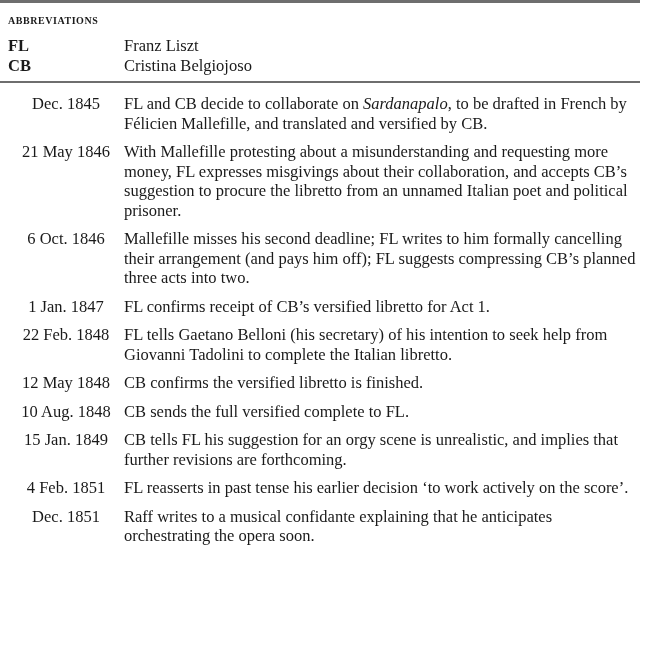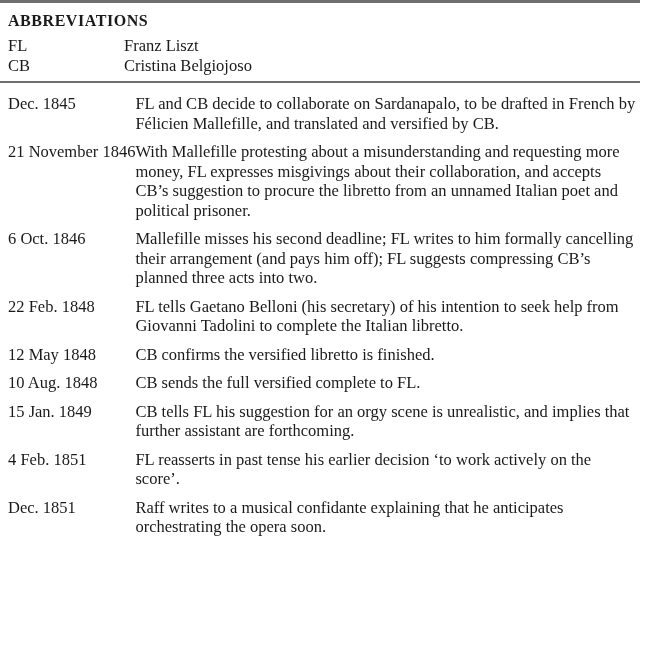--- a/index.html
+++ b/index.html
@@ -26,67 +26,68 @@
   .rule {
     width: 640px;
     margin: 0;
     background: #6e6e6e;
   }
   .rule-top    { height: 3px; }
   .rule-mid    { height: 2px; }
 
   
   .section-heading {
-    font-size: 16px;
+    font-size: 10px;
     font-weight: bold;
     letter-spacing: 0.55px;
     padding: 11px 0 0 8px;
     line-height: 14px;
     font-variant: normal;
   }
 
   
   .abbrev-table {
     border-collapse: collapse;
     margin: 8px 0 6px 0;
     width: 640px;
   }
   .abbrev-table td {
     vertical-align: top;
     padding: 0;
     font-size: 16.5px;
     line-height: 19.5px;
   }
-  .abbrev-key  { width: 116px; padding-left: 8px !important; }
+  .abbrev-key  { width: 116px; padding-left: 8px !important; font-weight: bold; }
   .abbrev-val  { }
 
   
   .chrono-table {
     border-collapse: collapse;
     width: 640px;
     margin-top: 11px;
   }
   .chrono-table td {
     vertical-align: top;
     padding: 0 0 9px 0;
     font-size: 16.5px;
     line-height: 19.5px;
   }
   .chrono-date {
     width: 116px;
     padding-left: 8px !important;
     white-space: nowrap;
+    text-align: center;
   }
   .chrono-desc {
     padding-right: 4px !important;
   }
   .chrono-table tr:last-child td {
     padding-bottom: 8px;
   }
-  .ital { }
+  .ital { font-style: italic; }
 </style>
 </head>
 <body>
 
 <div class="page">
 
   <div class="rule rule-top"></div>
 
   <div class="section-heading">ABBREVIATIONS</div>
 
@@ -108,50 +109,54 @@
   <table class="chrono-table">
     <tbody>
 
       <tr>
         <td class="chrono-date">Dec. 1845</td>
         <td class="chrono-desc"><span>FL and CB decide to collaborate on </span><span class="ital">Sardanapalo</span><span>, to be drafted in French by Félicien Mallefille, and translated and versified by CB.</span></td>
       </tr>
 
 
       <tr>
-        <td class="chrono-date">21 November 1846</td>
+        <td class="chrono-date">21 May 1846</td>
         <td class="chrono-desc">With Mallefille protesting about a misunderstanding and requesting more money, FL expresses misgivings about their collaboration, and accepts CB’s suggestion to procure the libretto from an unnamed Italian poet and political prisoner.</td>
       </tr>
 
 
       <tr>
         <td class="chrono-date">6 Oct. 1846</td>
         <td class="chrono-desc">Mallefille misses his second deadline; FL writes to him formally cancelling their arrangement (and pays him off); FL suggests compressing CB’s planned three acts into two.</td>
       </tr>
 
 
+      <tr>
+        <td class="chrono-date">1 Jan. 1847</td>
+        <td class="chrono-desc">FL confirms receipt of CB’s versified libretto for Act 1.</td>
+      </tr>
 
       <tr>
         <td class="chrono-date">22 Feb. 1848</td>
         <td class="chrono-desc">FL tells Gaetano Belloni (his secretary) of his intention to seek help from Giovanni Tadolini to complete the Italian libretto.</td>
       </tr>
 
       <tr>
         <td class="chrono-date">12 May 1848</td>
         <td class="chrono-desc">CB confirms the versified libretto is finished.</td>
       </tr>
 
       <tr>
         <td class="chrono-date">10 Aug. 1848</td>
         <td class="chrono-desc">CB sends the full versified complete to FL.</td>
       </tr>
 
       <tr>
         <td class="chrono-date">15 Jan. 1849</td>
-        <td class="chrono-desc">CB tells FL his suggestion for an orgy scene is unrealistic, and implies that further assistant are forthcoming.</td>
+        <td class="chrono-desc">CB tells FL his suggestion for an orgy scene is unrealistic, and implies that further revisions are forthcoming.</td>
       </tr>
 
 
       <tr>
         <td class="chrono-date">4 Feb. 1851</td>
         <td class="chrono-desc">FL reasserts in past tense his earlier decision ‘to work actively on the score’.</td>
       </tr>
 
       <tr>
         <td class="chrono-date">Dec. 1851</td>

